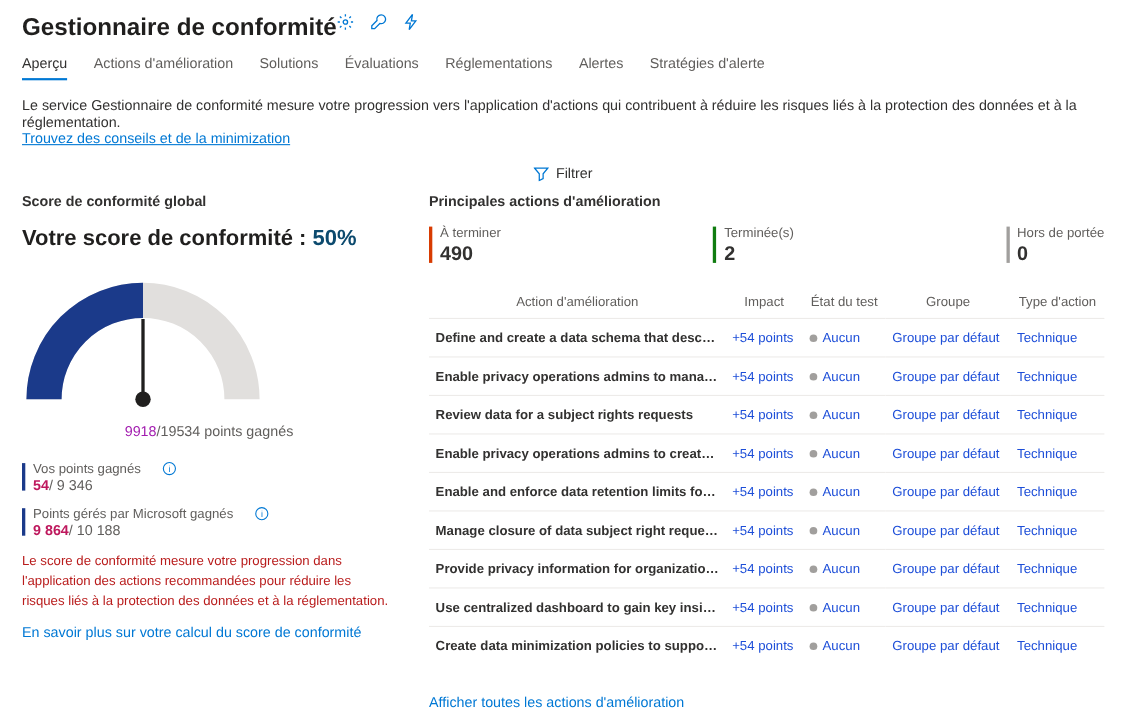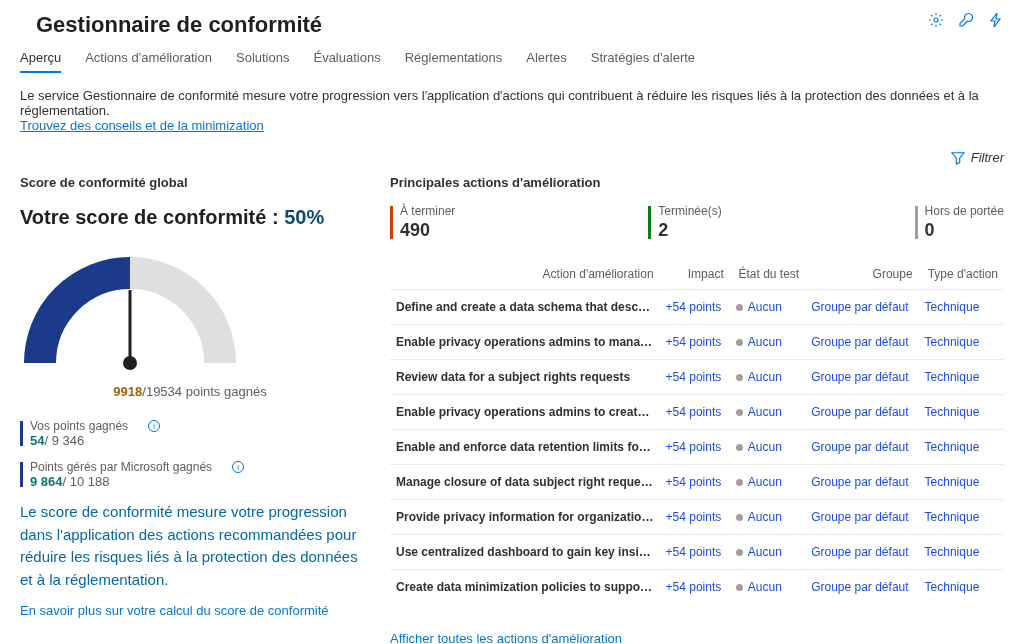--- a/index.html
+++ b/index.html
@@ -1,55 +1,55 @@
 <!DOCTYPE html>
 <html><head>
 <meta charset="utf-8">
 <style>
 * { box-sizing: border-box; margin: 0; padding: 0; }
 body { font-family: "Segoe UI", Arial, sans-serif; font-size: 13px; color: #323130; padding: 12px 20px; background: #fff; }
-.header-row { display: flex; justify-content: space-between; align-items: flex-start; margin-bottom: 12px; margin-left: 16px; }
+.header-row { display: flex; align-items: flex-start; margin-bottom: 12px; }
 .page-title { font-size: 22px; font-weight: 600; color: #201f1e; }
 .header-icons { display: flex; gap: 14px; }
 .header-icons .icon { width: 16px; height: 16px; color: #0078d4; cursor: pointer; display: flex; align-items: center; justify-content: center; }
 .tabs { display: flex; gap: 24px; border-bottom: 1px solid transparent; margin-bottom: 14px; font-size: 13px; }
 .tab { padding-bottom: 6px; color: #605e5c; cursor: pointer; }
 .tab.active { color: #323130; border-bottom: 2px solid #0078d4; font-weight: 400; }
 .intro { font-size: 13px; color: #323130; margin-bottom: 17px; }
 .intro a { color: #0078d4; text-decoration: underline; cursor: pointer; }
-.filter-row { display: flex; justify-content: flex-end; margin: 10px 0 10px; font-style: italic; }
+.filter-row { display: flex; justify-content: center; margin: 10px 0 10px; }
 .filter-btn { display: flex; align-items: center; gap: 6px; color: #323130; font-size: 13px; cursor: pointer; }
 .filter-btn svg { width: 14px; height: 14px; color: #0078d4; }
 .main { display: flex; gap: 30px; }
 .left { width: 340px; }
 .right { flex: 1; }
 .section-title { font-size: 13px; font-weight: 600; color: #323130; margin-bottom: 14px; }
 .score-heading { font-size: 20px; font-weight: 700; color: #201f1e; line-height: 1.3; }
 .score-heading .pct { color: #0c4a6e; }
 .gauge-wrap { text-align: center; margin: 18px 0 6px; }
 .gauge-text { text-align: center; font-size: 13px; color: #605e5c; margin-bottom: 20px; }
-.gauge-text b { color: #a16207; font-weight: 700; }
+.gauge-text b { color: #a21caf; font-weight: 400; }
 .point-row { position: relative; padding-left: 10px; margin-bottom: 12px; }
 .point-row::before { content: ""; position: absolute; left: 0; top: 2px; bottom: 2px; width: 3px; background: #1b3a8a; }
 .point-label { font-size: 12px; color: #605e5c; display: flex; align-items: center; gap: 20px; }
 .info-circle { width: 12px; height: 12px; border: 1px solid #0078d4; border-radius: 50%; display: inline-flex; align-items: center; justify-content: center; font-size: 8px; color: #0078d4; cursor: pointer; }
 .point-val { font-size: 13px; color: #605e5c; }
-.point-val b { color: #0f766e; font-weight: 600; }
-.desc { font-size: 15px; color: #0369a1; line-height: 1.5; margin-top: 8px; margin-bottom: 12px; }
+.point-val b { color: #be185d; font-weight: 600; }
+.desc { font-size: 12px; color: #b91c1c; line-height: 1.5; margin-top: 8px; margin-bottom: 12px; }
 .link { color: #0078d4; font-size: 13px; cursor: pointer; }
 .kpi-row { display: flex; gap: 20px; margin-bottom: 18px; justify-content: space-between; }
 .kpi { padding-left: 10px; position: relative; }
 .kpi::before { content: ""; position: absolute; left: 0; top: 2px; bottom: 2px; width: 3px; }
 .kpi.orange::before { background: #d83b01; }
 .kpi.green::before { background: #107c10; }
 .kpi.gray::before { background: #a19f9d; }
 .kpi-label { font-size: 12px; color: #605e5c; margin-bottom: 2px; }
 .kpi-val { font-size: 18px; font-weight: 700; color: #323130; }
 table { width: 100%; border-collapse: collapse; font-size: 12px; }
-thead th { text-align: right; font-weight: 400; color: #605e5c; padding: 8px 6px; }
+thead th { text-align: center; font-weight: 400; color: #605e5c; padding: 8px 6px; }
 tbody td { padding: 10px 6px; border-top: 1px solid #edebe9; color: #1d4ed8; }
 tbody td.name { font-weight: 600; color: #323130; max-width: 260px; overflow: hidden; text-overflow: ellipsis; white-space: nowrap; cursor: pointer; }
 .dot { display: inline-block; width: 7px; height: 7px; border-radius: 50%; background: #a19f9d; margin-right: 5px; vertical-align: middle; }
 svg { display: block; }
 .view-all { margin-top: 27px; }
 </style>
 </head>
 <body>
 
 <div class="header-row">

